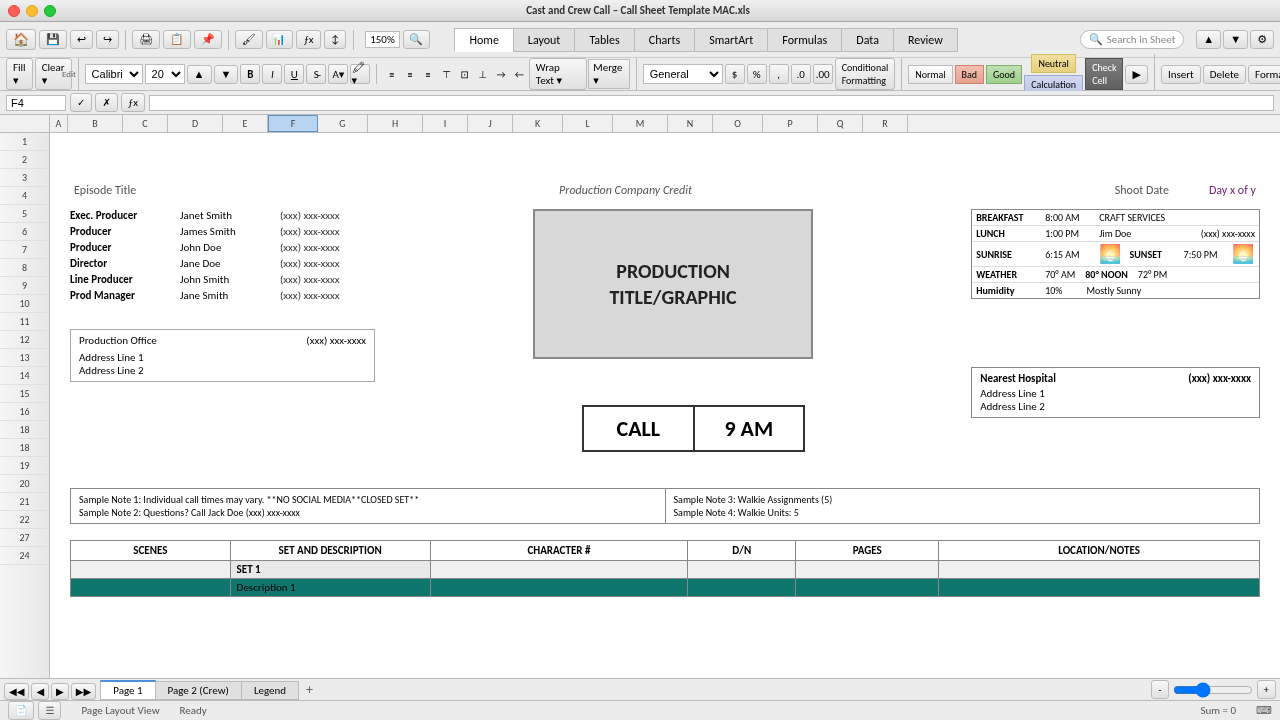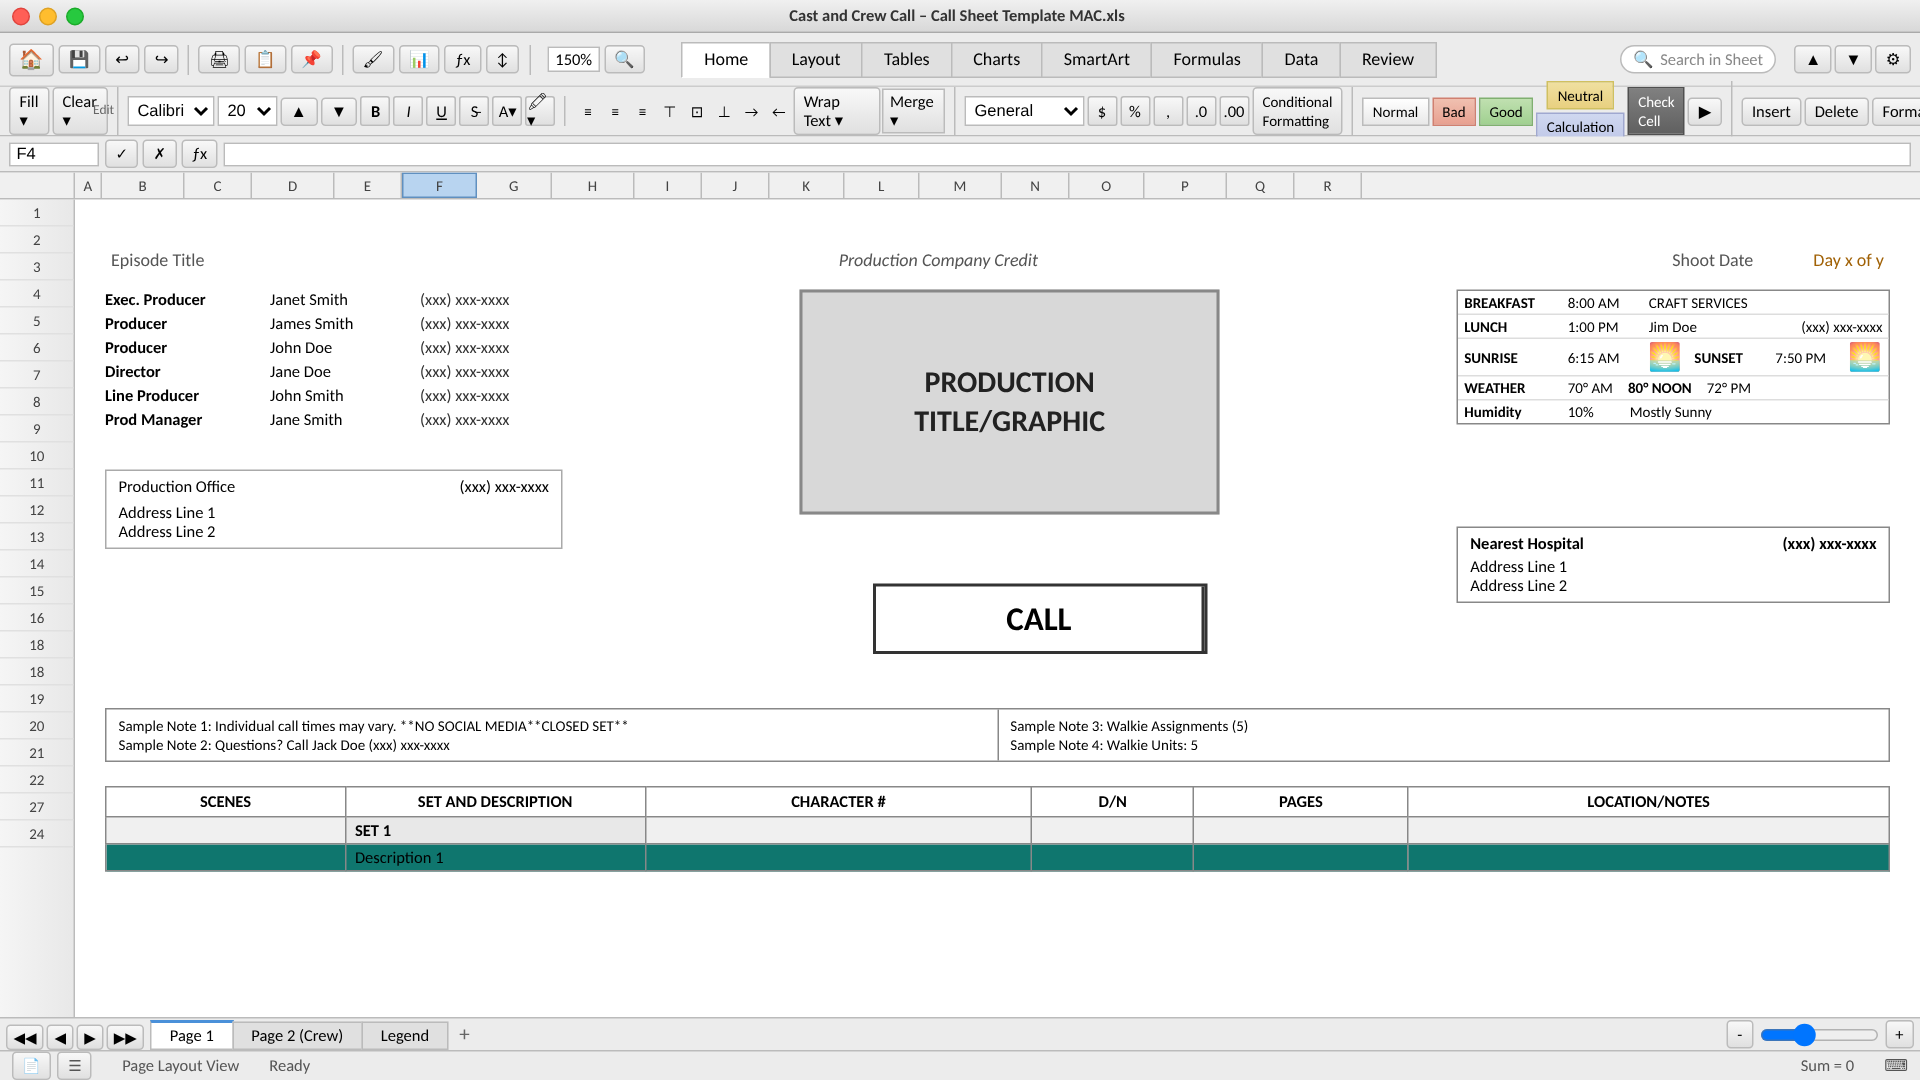--- a/index.html
+++ b/index.html
@@ -34,21 +34,21 @@
     
     .spreadsheet-area { flex: 1; display: flex; flex-direction: column; overflow: hidden; }
     .col-header { border-right: 1px solid #bbb; text-align: center; font-size: 10px; color: #444; display: flex; align-items: center; justify-content: center; }
 
     
     .grid-container { display: flex; flex: 1; overflow: hidden; }
     .row-headers { width: 50px; background: linear-gradient(to right, #f5f5f5, #e8e8e8); border-right: 1px solid #bbb; flex-shrink: 0; display: flex; flex-direction: column; }
     .row-header { height: 18px; border-bottom: 1px solid #e0e0e0; text-align: center; font-size: 10px; color: #444; display: flex; align-items: center; justify-content: center; flex-shrink: 0; }
 
     
-    .sheet-content { flex: 1; background: white; overflow: hidden; position: relative; padding: 4px 0; }
+    .sheet-content { flex: 1; background: white; overflow: hidden; position: relative; padding: 20px 0; }
     .sheet-inner { padding: 10px 20px; min-width: 1100px; }
     .crew-row { display: flex; align-items: center; margin-bottom: 3px; font-size: 11px; }
     .crew-role { font-weight: bold; width: 110px; }
     .crew-name { width: 100px; }
     .crew-phone { color: #333; }
 
     
     .prod-office-box { border: 1px solid #aaa; padding: 4px 8px; font-size: 11px; background: #fff; margin-top: 8px; }
     .prod-office-header { display: flex; justify-content: space-between; font-weight: normal; margin-bottom: 4px; font-size: 11px; }
     .prod-graphic-box { border: 2px solid #888; background: #d8d8d8; width: 280px; height: 150px; display: flex; align-items: center; justify-content: center; }
@@ -302,21 +302,21 @@
       <div class="sheet-content">
         <div class="sheet-inner">
 
           <div style="height:18px;"></div>
 
           <div style="display:flex;justify-content:space-between;align-items:center;height:18px;padding:0 4px;">
             <div style="font-size:12px;color:#555;">Episode Title</div>
             <div style="font-size:12px;color:#555;font-style:italic;">Production Company Credit</div>
             <div style="display:flex;gap:40px;">
               <div style="font-size:12px;color:#555;">Shoot Date</div>
-              <div style="font-size:12px;color:#a16207;">Day x of y</div>
+              <div style="font-size:12px;color:#701a75;">Day x of y</div>
             </div>
           </div>
 
           <div style="height:10px;"></div>
 
           <div style="display:flex;gap:16px;">
 
             <div style="flex:0 0 305px;">
 
               <div>
@@ -366,20 +366,21 @@
             <div style="flex:1;display:flex;flex-direction:column;align-items:center;gap:8px;">
               <div class="prod-graphic-box">
                 <div class="prod-graphic-text">
                   <div>PRODUCTION</div>
                   <div>TITLE/GRAPHIC</div>
                 </div>
               </div>
               <div style="height:30px;"></div>
               <div class="call-time-box">
                 <div class="call-label">CALL</div>
+                <div class="call-time">9 AM</div>
               </div>
             </div>
 
             <div style="flex:0 0 265px;">
 
               <div class="meal-weather-box">
                 <div class="meal-row">
                   <span class="meal-label">BREAKFAST</span>
                   <span class="meal-time">8:00 AM</span>
                   <span class="meal-info">CRAFT SERVICES</span>

